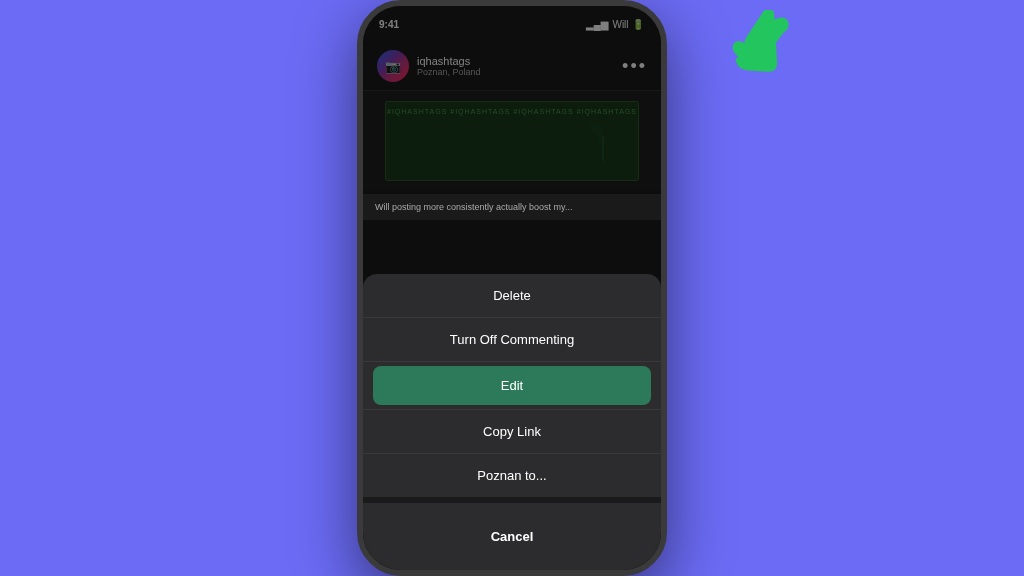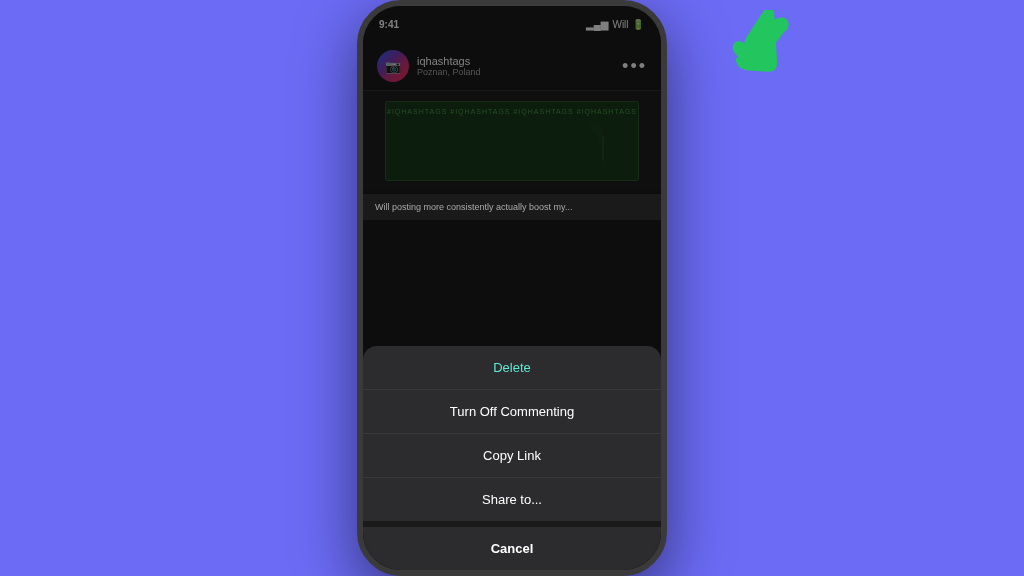--- a/index.html
+++ b/index.html
@@ -183,21 +183,21 @@
       color: #fff;
       font-size: 13px;
       font-weight: 400;
     }
 
     .action-item:last-child {
       border-bottom: none;
     }
 
     .action-item.delete {
-      color: #5eead4;
+      color: #ffffff;
       font-weight: 500;
     }
 
     .action-item.edit {
       background: #2d7a5a;
       color: #fff;
       font-weight: 500;
       border-radius: 8px;
       margin: 0 10px;
       border-bottom: none;
@@ -205,21 +205,21 @@
     }
 
     .edit-wrapper {
       padding: 4px 0;
       border-bottom: 1px solid #3a3a3c;
       background: #2c2c2e;
     }
 
     .cancel-bar {
       background: #2c2c2e;
-      padding: 14px 16px;
+      padding: 26px 16px;
       text-align: center;
       color: #fff;
       font-size: 13px;
       font-weight: 600;
       cursor: pointer;
       border-top: 6px solid #1a1a1a;
     }
 
     
     .bottom-text {
@@ -287,27 +287,32 @@
       <div class="action-item delete">
         <span>Delete</span>
       </div>
 
 
 
       <div class="action-item">
         <span>Turn Off Commenting</span>
       </div>
 
+      <div class="edit-wrapper">
+        <div class="action-item edit">
+          <span>Edit</span>
+        </div>
+      </div>
 
       <div class="action-item">
         <span>Copy Link</span>
       </div>
 
       <div class="action-item">
-        <span>Share to...</span>
+        <span>Poznan to...</span>
       </div>
 
     </div>
 
     <div class="cancel-bar">
       <span>Cancel</span>
     </div>
   </div>
 
 </div>

